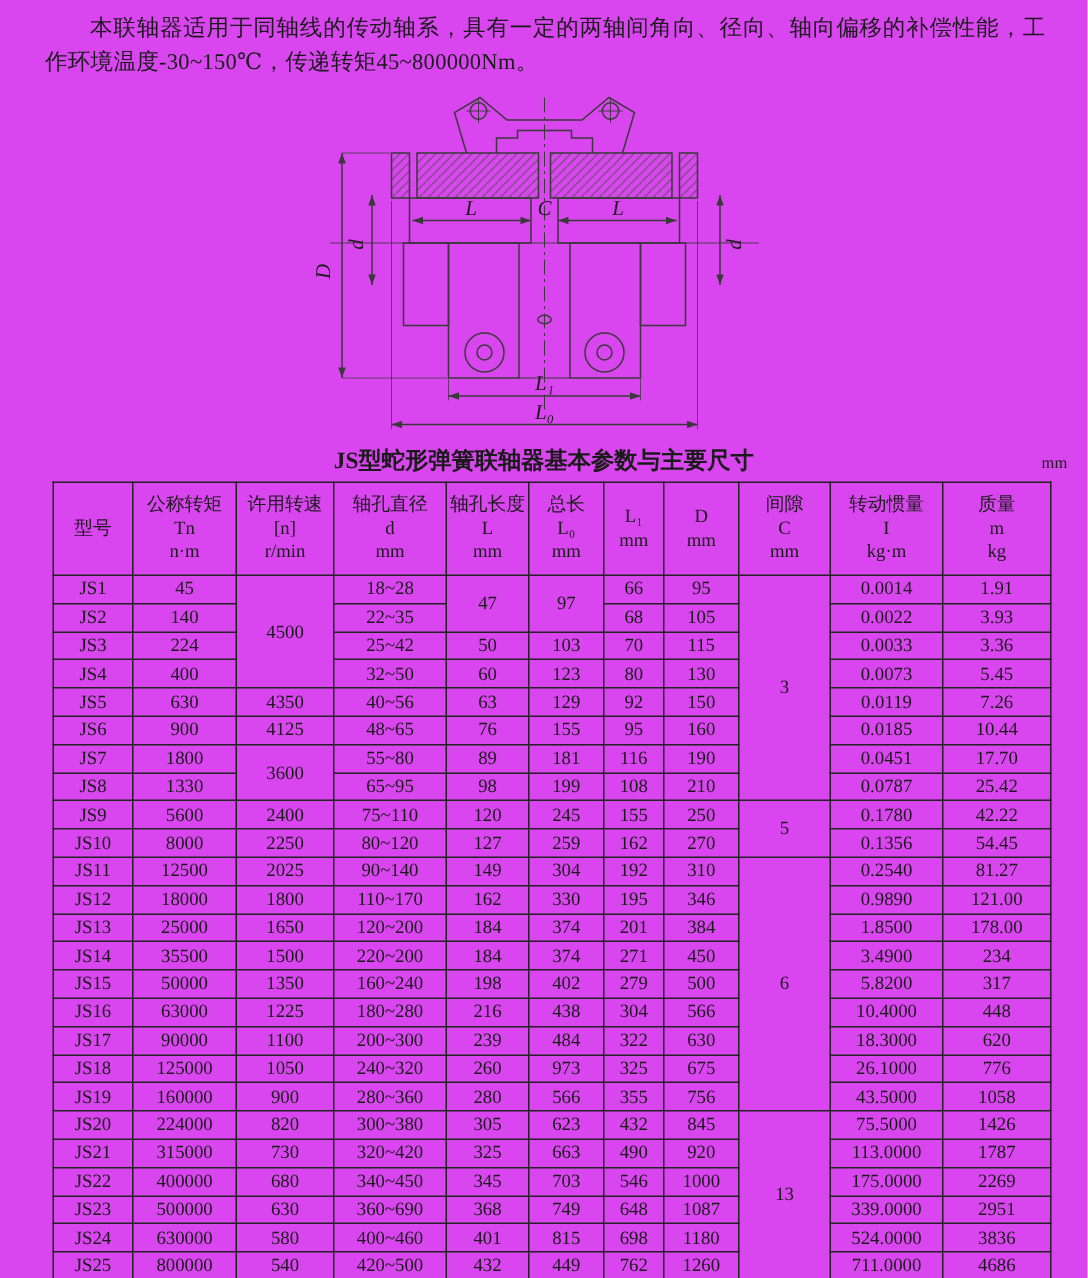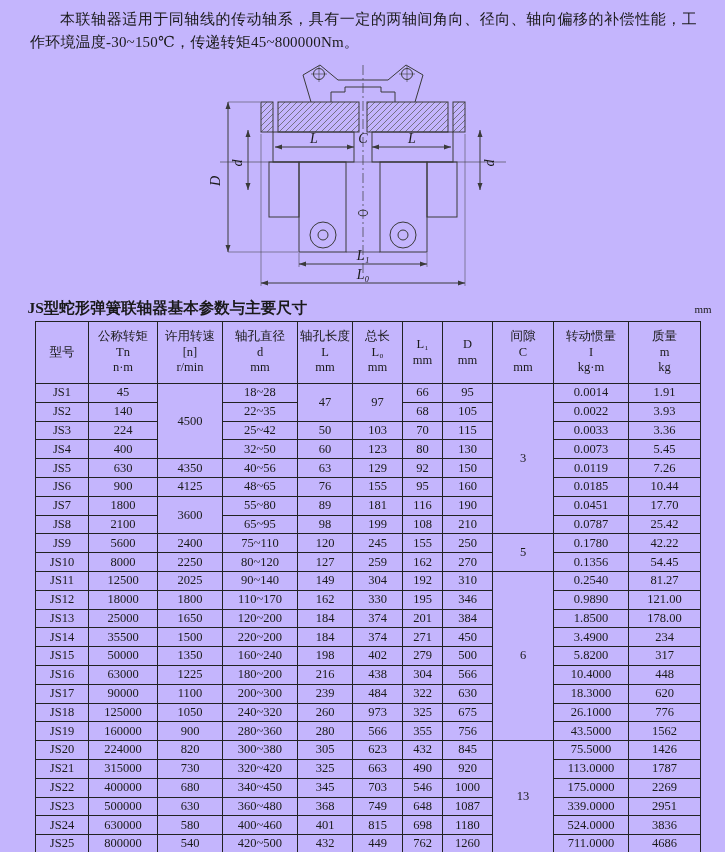--- a/index.html
+++ b/index.html
@@ -1,19 +1,19 @@
 <!DOCTYPE html>
 <html><head>
 <meta charset="utf-8">
 <style>
   html,body{margin:0;padding:0;background:#fff;}
   .page{
     position:relative;
     width:725px;height:852px;
-    background:#c4b5fd;
+    background:#d946ef;
     color:#1a1a1a;
     font-family:"Liberation Serif","DejaVu Serif",serif;
     overflow:hidden;
   }
   .intro{
     margin:0;
     padding:8px 28px 0 30px;
     font-size:15px;
     line-height:1.5;
     text-indent:2em;
@@ -26,21 +26,21 @@
     height:238px;
   }
   svg{display:block;}
   .table-title-row{
     position:relative;
     width:670px;
     margin:2px auto 0 auto;
     height:22px;
   }
   .table-title{
-    text-align:left;
+    text-align:center;
     font-weight:bold;
     font-size:15.5px;
     line-height:22px;
   }
   .unit-note{
     position:absolute;
     right:-14px;top:6px;
     font-size:11px;
   }
   table.params{
@@ -302,21 +302,21 @@
           <td>55~80</td>
           <td>89</td>
           <td>181</td>
           <td>116</td>
           <td>190</td>
           <td>0.0451</td>
           <td>17.70</td>
         </tr>
         <tr>
           <td>JS8</td>
-          <td>2100</td>
+          <td>1330</td>
           <td>65~95</td>
           <td>98</td>
           <td>199</td>
           <td>108</td>
           <td>210</td>
           <td>0.0787</td>
           <td>25.42</td>
         </tr>
         <tr>
           <td>JS9</td>
@@ -401,21 +401,21 @@
           <td>402</td>
           <td>279</td>
           <td>500</td>
           <td>5.8200</td>
           <td>317</td>
         </tr>
         <tr>
           <td>JS16</td>
           <td>63000</td>
           <td>1225</td>
-          <td>180~200</td>
+          <td>180~280</td>
           <td>216</td>
           <td>438</td>
           <td>304</td>
           <td>566</td>
           <td>10.4000</td>
           <td>448</td>
         </tr>
         <tr>
           <td>JS17</td>
           <td>90000</td>
@@ -443,21 +443,21 @@
         <tr>
           <td>JS19</td>
           <td>160000</td>
           <td>900</td>
           <td>280~360</td>
           <td>280</td>
           <td>566</td>
           <td>355</td>
           <td>756</td>
           <td>43.5000</td>
-          <td>1562</td>
+          <td>1058</td>
         </tr>
         <tr>
           <td>JS20</td>
           <td>224000</td>
           <td>820</td>
           <td>300~380</td>
           <td>305</td>
           <td>623</td>
           <td>432</td>
           <td>845</td>
@@ -486,21 +486,21 @@
           <td>703</td>
           <td>546</td>
           <td>1000</td>
           <td>175.0000</td>
           <td>2269</td>
         </tr>
         <tr>
           <td>JS23</td>
           <td>500000</td>
           <td>630</td>
-          <td>360~480</td>
+          <td>360~690</td>
           <td>368</td>
           <td>749</td>
           <td>648</td>
           <td>1087</td>
           <td>339.0000</td>
           <td>2951</td>
         </tr>
         <tr>
           <td>JS24</td>
           <td>630000</td>

